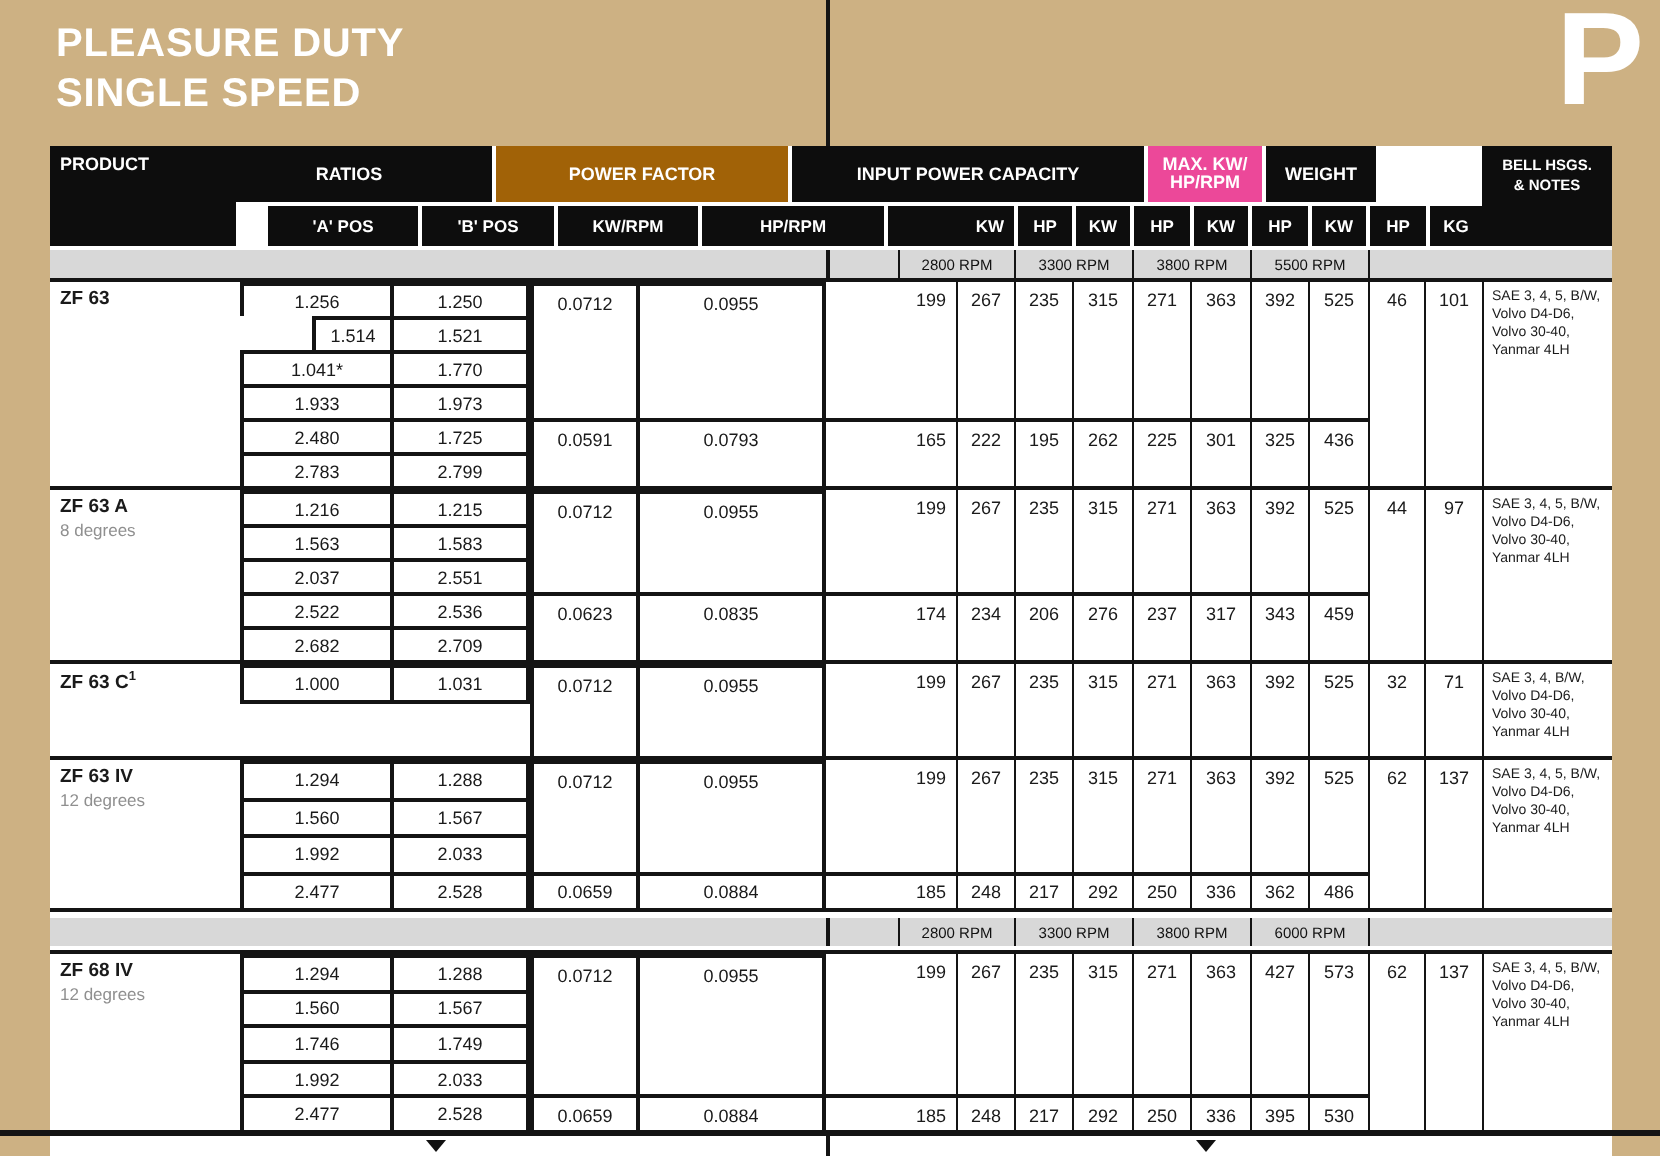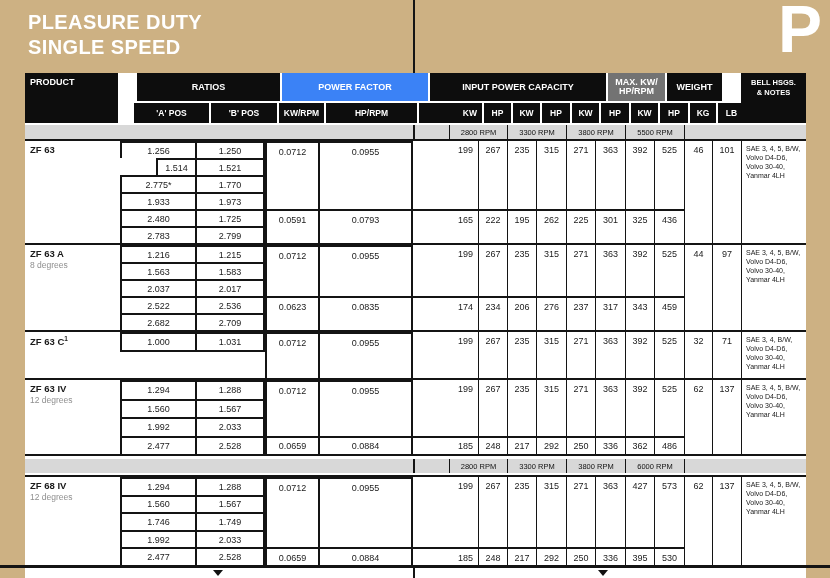--- a/index.html
+++ b/index.html
@@ -8,27 +8,27 @@
   .page{position:relative;width:830px;height:578px;background:#cdb183;overflow:hidden;color:#1a1a1a;margin:0 auto;}
   .top-vline{position:absolute;left:413px;top:0;width:2px;height:73px;background:#141414}
   .title{position:absolute;left:28px;top:10px;color:#fff;font-size:20px;font-weight:bold;line-height:25px;letter-spacing:.4px}
   .page-letter{position:absolute;right:8px;top:-6px;color:#fff;font-size:66px;font-weight:bold;line-height:70px}
   .panel{position:absolute;left:25px;top:73px;width:781px;background:#fff}
   
   .hdr{position:relative;height:50px;background:#fff}
   .hcell{background:#0d0d0d;color:#fff;font-weight:bold}
   .hdr .hprod{position:absolute;left:0;top:0;width:95px;height:50px;font-size:9px;padding:4px 0 0 5px;border-right:2px solid #fff}
   .hdr .hbell{position:absolute;left:716px;top:0;width:65px;height:50px;font-size:7.5px;text-align:center;padding-top:5px;line-height:10px}
-  .hrow1{position:absolute;left:112px;top:0;height:28px;display:flex}
+  .hrow1{position:absolute;left:78px;top:0;height:28px;display:flex}
   .hrow1 .hcell{border-right:2px solid #fff;font-size:9px;display:flex;flex-direction:column;align-items:center;justify-content:center;text-align:center;line-height:9px;height:28px}
   .hrow2{position:absolute;left:109px;top:30px;height:20px;display:flex}
   .hrow2 .hcell{border-right:2px solid #fff;font-size:8.5px;display:flex;align-items:center;justify-content:center;height:20px}
   .hrow2 .kw-wide{justify-content:flex-end;padding-right:5px}
   .w-ratios{width:145px}.w-pf{width:148px}.w-input{width:178px}.w-max{width:59px}.w-weight{width:57px}
-  .w-a{width:77px}.w-b{width:68px}.w-kwr{width:47px}.w-hpr{width:93px}
+  .w-a{width:77px}.w-b{width:68px}.w-kwr{width:72px}.w-hpr{width:93px}
   .w-kw1{width:65px}.w-s29{width:29px}.w-s30{width:30px}.w-kg{width:28px}.w-lb{width:29px}
   
   .band-row{background:#8b5cf6;margin-top:2px}
   .band-row.mid{margin:3px 0 2px}
   .band{display:flex;height:14px}
   .bcell{background:#d8d8d8;font-size:7.5px;display:flex;align-items:center;justify-content:center;height:100%;color:#111}
   .bcell.lead{width:388px}
   .bcell.pad{width:36px;border-left:2px solid #141414}
   .bcell.rpm{width:59px;border-left:1px solid #141414;font-weight:bold;font-weight:normal}
   .bcell.rpm.firstrpm{width:58px}
@@ -78,23 +78,23 @@
     <div>PLEASURE DUTY</div>
     <div>SINGLE SPEED</div>
   </div>
   <div class="page-letter">P</div>
 
   <div class="panel">
     <div class="hdr">
       <div class="hcell hprod" style="background: rgb(13, 13, 13);">PRODUCT</div>
       <div class="hrow1">
         <div class="hcell w-ratios" style="background: rgb(13, 13, 13);">RATIOS</div>
-        <div class="hcell w-pf" style="background: #3b82f6; text-align: center;">POWER FACTOR</div>
+        <div class="hcell w-pf" style="background: #a16207; text-align: center;">POWER FACTOR</div>
         <div class="hcell w-input" style="background: rgb(13, 13, 13);">INPUT POWER CAPACITY</div>
-        <div class="hcell w-max" style="background: #737373;">
+        <div class="hcell w-max" style="background: #ec4899;">
           <div>MAX. KW/</div>
           <div>HP/RPM</div>
         </div>
         <div class="hcell w-weight" style="background: rgb(13, 13, 13);">WEIGHT</div>
       </div>
       <div class="hrow2">
         <div class="hcell w-a" style="background: rgb(13, 13, 13);">'A' POS</div>
         <div class="hcell w-b" style="background: rgb(13, 13, 13);">'B' POS</div>
         <div class="hcell w-kwr" style="background: rgb(13, 13, 13);">KW/RPM</div>
         <div class="hcell w-hpr" style="background: rgb(13, 13, 13);">HP/RPM</div>
@@ -127,21 +127,21 @@
           </div>
         </div>
         <div class="rule"></div>
         <div class="block" style="height: 102px;">
           <div class="prod">
             <div class="nm">ZF 63</div>
           </div>
           <div class="colA">
             <div class="rbox" style="height: 17px;">1.256</div>
             <div class="rbox" style="height: 17px; margin-left: 36px;">1.514</div>
-            <div class="rbox" style="height: 17px;">2.775*</div>
+            <div class="rbox" style="height: 17px;">1.041*</div>
             <div class="rbox" style="height: 17px;">1.933</div>
             <div class="rbox" style="height: 17px;">2.480</div>
             <div class="rbox" style="height: 17px;">2.783</div>
           </div>
           <div class="colB">
             <div class="rbox" style="height: 17px;">1.250</div>
             <div class="rbox" style="height: 17px;">1.521</div>
             <div class="rbox" style="height: 17px;">1.770</div>
             <div class="rbox" style="height: 17px;">1.973</div>
             <div class="rbox" style="height: 17px;">1.725</div>
@@ -195,21 +195,21 @@
           <div class="colA">
             <div class="rbox" style="height: 17px;">1.216</div>
             <div class="rbox" style="height: 17px;">1.563</div>
             <div class="rbox" style="height: 17px;">2.037</div>
             <div class="rbox" style="height: 17px;">2.522</div>
             <div class="rbox" style="height: 17px;">2.682</div>
           </div>
           <div class="colB">
             <div class="rbox" style="height: 17px;">1.215</div>
             <div class="rbox" style="height: 17px;">1.583</div>
-            <div class="rbox" style="height: 17px;">2.017</div>
+            <div class="rbox" style="height: 17px;">2.551</div>
             <div class="rbox" style="height: 17px;">2.536</div>
             <div class="rbox" style="height: 17px;">2.709</div>
           </div>
           <div class="pfA">
             <div class="pbox" style="height: 51px;">0.0712</div>
             <div class="pbox" style="height: 34px;">0.0623</div>
           </div>
           <div class="pfB">
             <div class="pbox" style="height: 51px;">0.0955</div>
             <div class="pbox" style="height: 34px;">0.0835</div>

